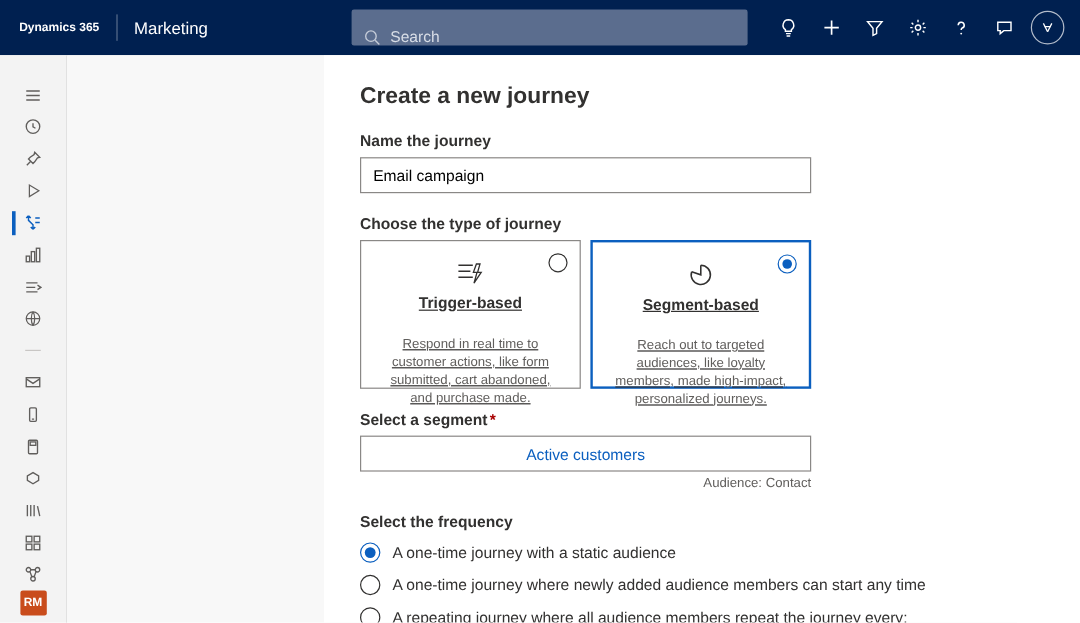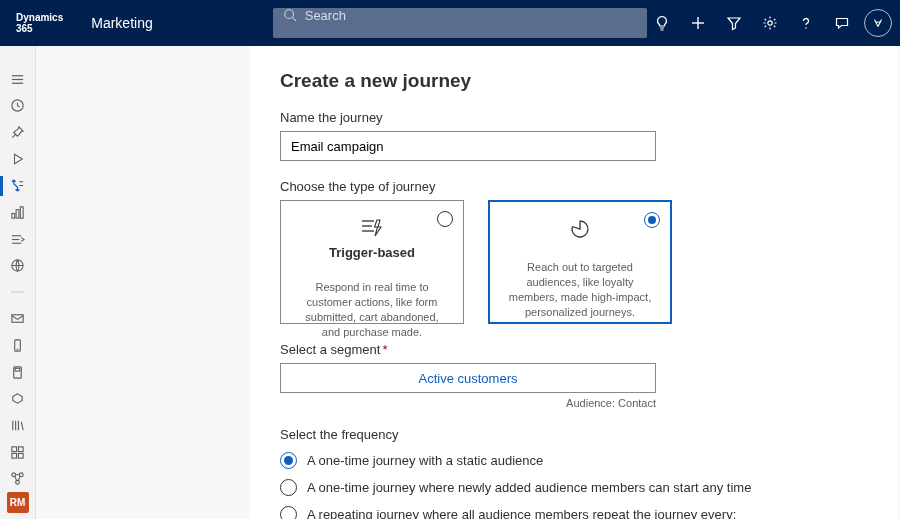--- a/index.html
+++ b/index.html
@@ -5,54 +5,54 @@
   * { box-sizing: border-box; margin: 0; padding: 0; font-family: "Segoe UI", Arial, sans-serif; }
   html, body { height: 100%; }
   body { width: 900px; height: 519px; overflow: hidden; background: #fff; color: #323130; font-size: 13px; position: relative; }
 
   
   .topbar { height: 46px; background: #002050; color: #fff; display: flex; align-items: center; padding: 0 12px 0 16px; }
   .brand { font-size: 10px; font-weight: 600; padding-right: 14px; }
   .brand-sep { width: 1px; height: 22px; background: rgba(255,255,255,0.35); margin-right: 14px; }
   .app-name { font-size: 14px; font-weight: 400; }
   .search-wrap { flex: 0 0 auto; margin-left: 120px; }
-  .search-box { width: 374px; height: 30px; background: #5b6d8e; border-radius: 2px; display: flex; align-items: flex-start; padding: 0 10px; color: #d8dde6; }
+  .search-box { width: 330px; height: 30px; background: #5b6d8e; border-radius: 2px; display: flex; align-items: flex-end; padding: 0 10px; color: #d8dde6; }
   .search-box svg { flex: 0 0 auto; margin-right: 8px; opacity: .85; }
   .search-box input { flex: 1; background: transparent; border: none; color: #fff; font-size: 13px; outline: none; }
   .search-box input::placeholder { color: #d8dde6; }
   .top-icons { margin-left: auto; display: flex; align-items: center; gap: 6px; }
   .top-icon { width: 30px; height: 30px; display: flex; align-items: center; justify-content: center; color: #fff; cursor: pointer; border-radius: 2px; }
   .avatar-circle { width: 28px; height: 28px; border: 1px solid rgba(255,255,255,0.7); border-radius: 50%; display:flex; align-items:center; justify-content:center; }
 
   
   .shell { display: flex; height: calc(519px - 46px); }
-  .rail { width: 36px; background: #f3f3f3; border-right: 1px solid #e1e1e1; display: flex; flex-direction: column; align-items: center; padding-top: 20px; position: relative; }
+  .rail { width: 56px; background: #f3f3f3; border-right: 1px solid #e1e1e1; display: flex; flex-direction: column; align-items: center; padding-top: 20px; position: relative; }
   .rail-item { width: 36px; height: 28px; display: flex; align-items: center; justify-content: center; color: #605e5c; cursor: pointer; position: relative; }
   .rail-item.selected { color: #0b5fbf; }
   .rail-item.selected::before { content:""; position:absolute; left:0; top:3px; bottom:3px; width:3px; background:#0b5fbf; }
   .rail-spacer { flex: 1; }
   .rail-badge { width: 22px; height: 22px; background: #c94c1c; color: #fff; font-size: 10px; font-weight:600; display:flex; align-items:center; justify-content:center; border-radius:2px; margin-bottom: 6px; }
 
   
   .canvas { flex: 1; background: #f8f8f8; position: relative; overflow: hidden; }
   .scroll-thumb { position: absolute; right: 2px; top: 2px; width: 7px; height: 120px; background: #c2c2c2; border-radius: 4px; }
 
   .panel { position: absolute; left: 214px; top: 0; width: 648px; height: 100%; background: #fff; padding: 24px 30px 8px 30px; overflow: hidden; }
 
   h2.title { font-size: 19px; font-weight: 700; margin-bottom: 18px; }
 
-  .field-label { font-size: 13px; font-weight: 400; margin-bottom: 6px; display: block; }
+  .field-label { font-size: 13px; font-weight: 700; margin-bottom: 6px; display: block; }
   .req { color: #a80000; margin-left: 2px; }
 
   .text-input { width: 376px; height: 30px; border: 1px solid #8a8886; padding: 0 10px; font-size: 13px; outline: none; background:#fff; }
   .text-input.blue { color: #0b5fbf; border: 1px solid #8a8886; text-align: center; }
 
   .section { margin-top: 18px; }
 
-  .cards { display: flex; gap: 24px; margin-top: 6px; }
+  .cards { display: flex; gap: 8px; margin-top: 6px; text-decoration: underline; }
   .card { position: relative; width: 184px; height: 124px; border: 1px solid #8a8886; padding: 10px 14px 8px; text-align: center; cursor: pointer; background:#fff; }
   .card.selected { border: 2px solid #0b5fbf; }
   .card .radio-dot { position: absolute; top: 10px; right: 10px; width: 16px; height: 16px; border: 1px solid #323130; border-radius: 50%; display:flex; align-items:center; justify-content:center; }
   .card.selected .radio-dot { border-color: #0b5fbf; }
   .card.selected .radio-dot::after { content:""; width:8px; height:8px; background:#0b5fbf; border-radius:50%; }
   .card .card-icon { margin-top: 6px; height: 22px; display:flex; align-items:center; justify-content:center; color:#323130; }
   .card .card-title { font-weight: 600; font-size: 13px; margin-top: 6px; }
   .card .card-desc { font-size: 11px; color: #605e5c; line-height: 1.35; margin-top: 20px; }
 
   .audience-meta { font-size: 11px; color: #605e5c; text-align: right; width: 376px; margin-top: 4px; }
@@ -260,20 +260,21 @@
             <div class="card-desc">Respond in real time to customer actions, like form submitted, cart abandoned, and purchase made.</div>
           </div>
           <div class="card selected">
             <div class="radio-dot"></div>
             <div class="card-icon">
               <svg width="22" height="22" viewBox="0 0 22 22" fill="none" stroke="currentColor" stroke-width="1.3">
                   <path d="M11 3a8 8 0 1 1-7.6 5.5"></path>
                   <path d="M11 3v8l-7.6-2.5"></path>
                 </svg>
             </div>
+            <div class="card-title">Segment-based</div>
             <div class="card-desc">Reach out to targeted audiences, like loyalty members, made high-impact, personalized journeys.</div>
           </div>
         </div>
       </div>
 
       <div class="section">
         <label class="field-label"><span>Select a segment</span><span class="req">*</span></label>
         <input class="text-input blue" value="Active customers" style="">
         <div class="audience-meta">Audience: Contact</div>
       </div>

